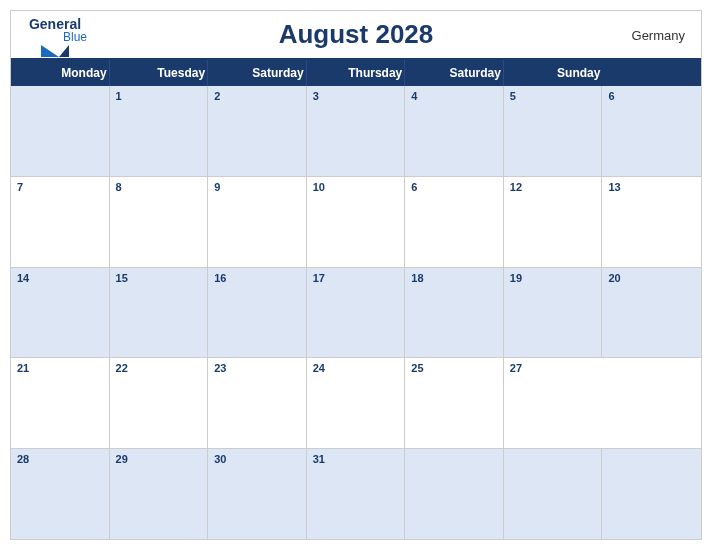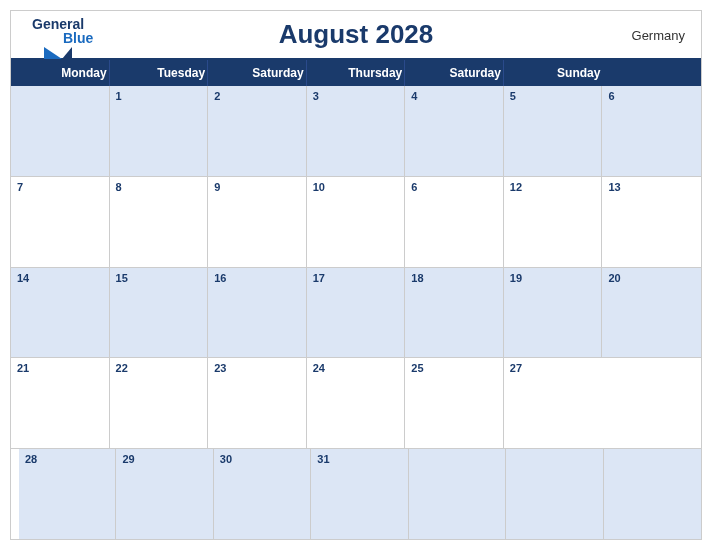--- a/index.html
+++ b/index.html
@@ -37,23 +37,23 @@
       flex-direction: column;
       align-items: center;
     }
     .logo-text-general {
       font-size: 14px;
       color: #1a3a6b;
       font-weight: bold;
       line-height: 1;
     }
     .logo-text-blue {
-      font-size: 14px;
+      font-size: 12px;
       color: #1a6abf;
-      font-weight: bold;
+      font-weight: normal;
       line-height: 1;
       padding-left: 40px;
     }
     .month-title {
       font-size: 26px;
       color: #1a3a6b;
       font-weight: bold;
     }
     .country-label {
       position: absolute;
@@ -70,21 +70,20 @@
       border-top: 2px solid #1a3a6b;
     }
     .cal-row {
       display: grid;
       grid-template-columns: repeat(7, 1fr);
       flex: 1;
       border-bottom: 1px solid #ccc;
     }
     .cal-row:last-child {
       border-bottom: none;
-      margin-left: 8px;
     }
     .day-header-row {
       display: grid;
       grid-template-columns: repeat(7, 1fr);
       background: #1a3a6b;
     }
     .day-header {
       color: #fff;
       font-size: 12px;
       font-weight: bold;

